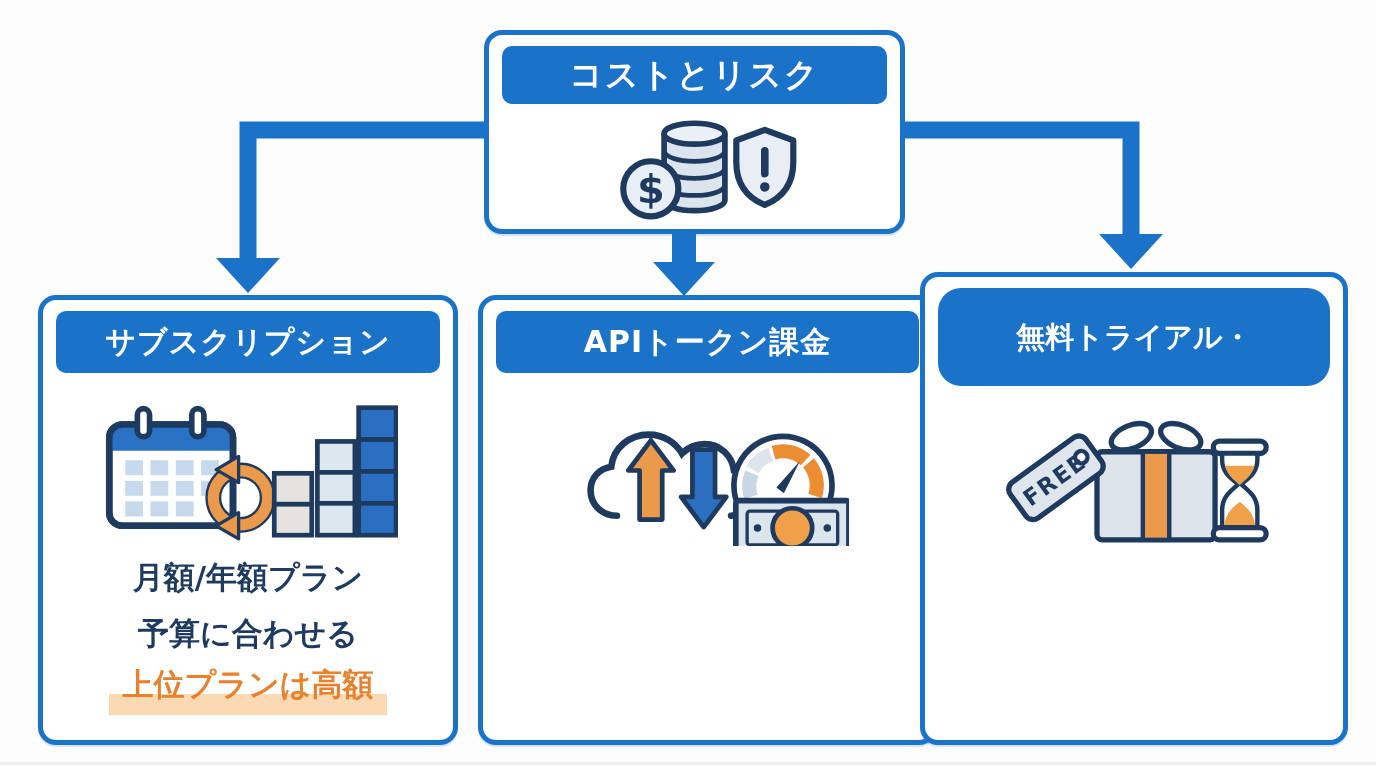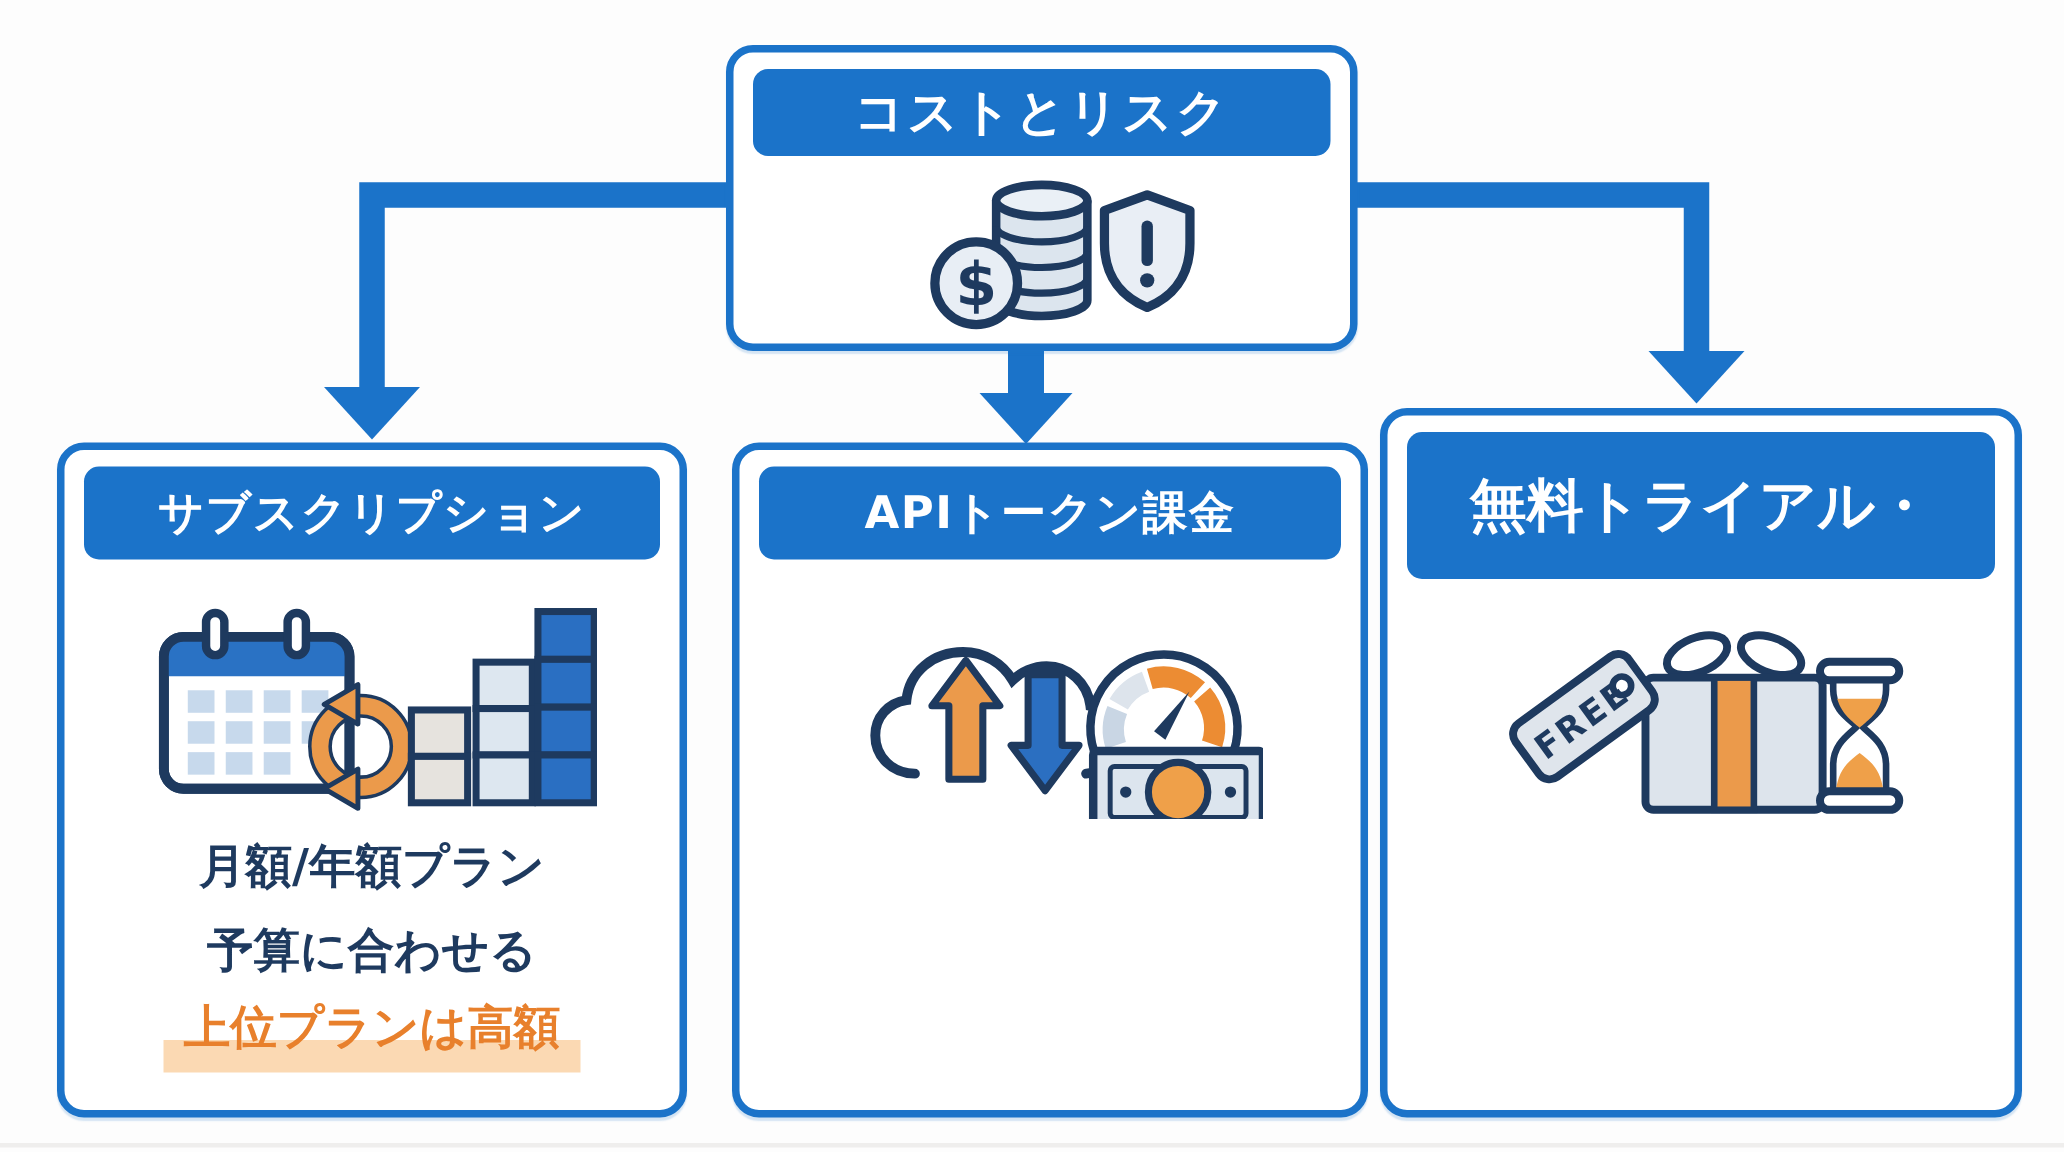--- a/index.html
+++ b/index.html
@@ -12,24 +12,24 @@
     box-shadow:0 2px 1px rgba(27,115,201,.18);
   }
   .hdr{
     position:absolute;left:13px;right:13px;top:11px;background:#1b73c9;border-radius:10px;
     color:#ffffff;display:flex;align-items:center;justify-content:center;text-align:center;
   }
   .top-card{left:484px;top:30px;width:411px;height:194px;}
   .top-card .hdr{height:58px;font-size:33px;letter-spacing:2px;}
   .col-card{top:295px;height:440px;}
   #card1{left:38px;width:410px;}
-  #card2{left:488px;width:414px;}
+  #card2{left:478px;width:414px;padding-left:35px;}
   #card3{left:920px;top:272px;width:418px;height:463px;}
   .col-card .hdr{height:62px;font-size:30px;letter-spacing:1px;}
-  #card3 .hdr{height:98px;flex-direction:column;font-size:38px;line-height:45px;}
+  #card3 .hdr{height:98px;flex-direction:column;font-size:29px;line-height:45px;border-radius:23px;}
   .icon-zone{position:absolute;left:0;right:0;display:flex;justify-content:center;}
   .lines{position:absolute;left:8px;right:8px;display:flex;flex-direction:column;gap:1px;}
   #card1 .lines,#card2 .lines{top:250px;}
   #card3 .lines{top:273px;}
   .line{height:55px;display:flex;align-items:center;justify-content:center;
         font-size:31px;color:#1e3a5f;gap:12px;}
   .line.orange{color:#e8802c;}
   .hl{background:linear-gradient(to bottom,rgba(0,0,0,0) 58%,#fbd9b3 58%);padding:0 14px 9px;}
   .connectors{position:absolute;left:0;top:0;pointer-events:none;}
   .bottom-edge{position:absolute;left:0;right:0;bottom:3px;height:3px;background:rgba(120,110,100,.10);}

